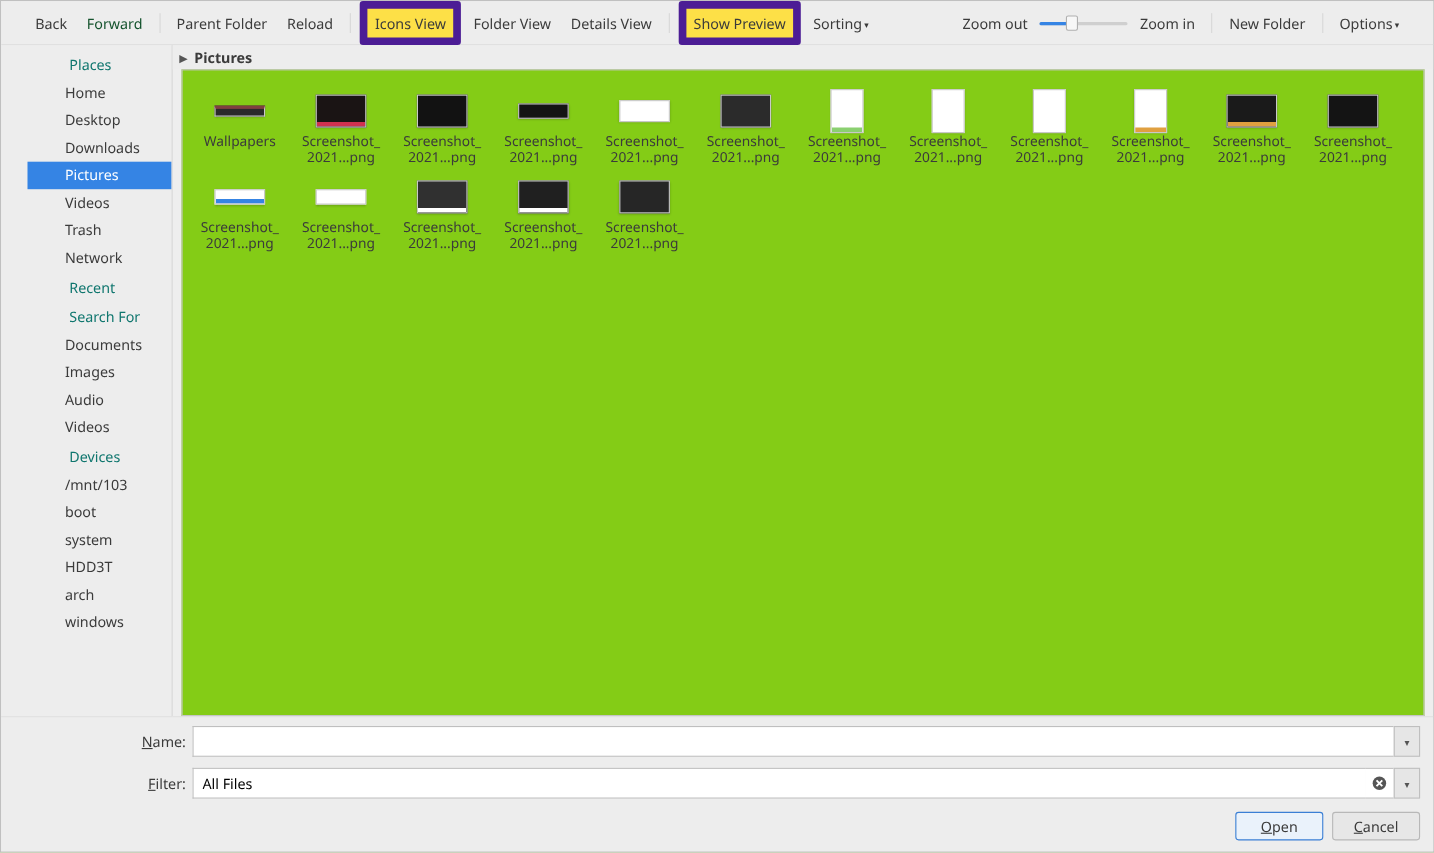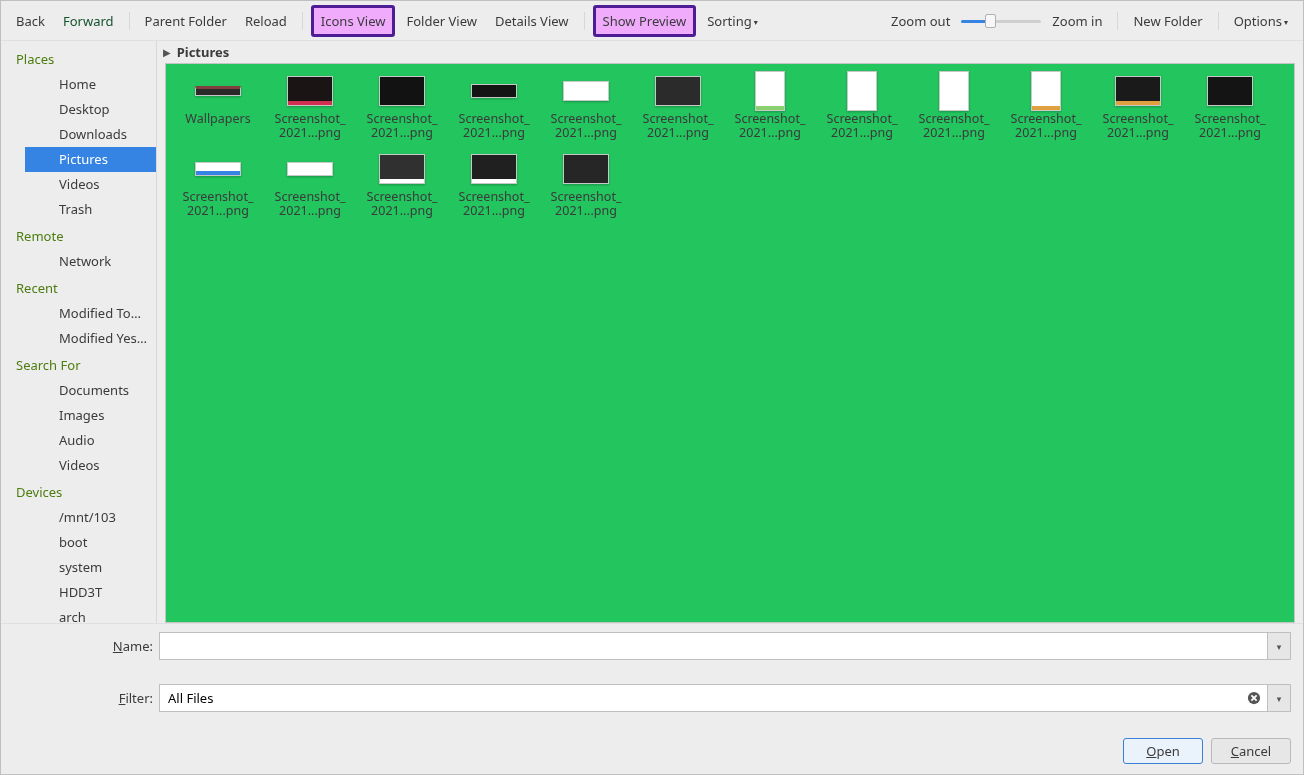--- a/index.html
+++ b/index.html
@@ -1,52 +1,52 @@
 <!DOCTYPE html>
 <html><head>
 <meta charset="utf-8">
 <style>
   * { box-sizing: border-box; margin: 0; padding: 0; }
   html, body { width: 1304px; height: 775px; font-family: "Noto Sans", "Open Sans", "Segoe UI", Arial, sans-serif; font-size: 13px; color: #3b3b3b; background:#eeeeee; overflow:hidden;}
   body { border:1px solid #c0c0c0; display:flex; flex-direction:column; }
 
   
-  .toolbar { height:40px; display:flex; align-items:center; padding:0 8px; gap:4px; background:#ededed; border-bottom:1px solid #e0e0e0;}
+  .toolbar { height:40px; display:flex; align-items:center; padding:0 24px; gap:4px; background:#ededed; border-bottom:1px solid #e0e0e0;}
   .tb-btn { padding:4px 7px; border-radius:3px; cursor:default; white-space:nowrap; }
-  .tb-btn.active { background:#f0abfc; border:3px solid #4c1d95; }
+  .tb-btn.active { background:#fde047; border:7px solid #4c1d95; }
   .tb-btn.disabled { color:#14532d; }
   .tb-sep { width:1px; height:18px; background:#d7d7d7; margin:0 4px; }
   .tb-drop { font-size:8px; margin-left:2px; position:relative; top:-1px;}
   .spacer { flex:1; }
   .slider { width:80px; height:6px; position:relative; }
   .slider-track { position:absolute; top:2px; left:0; right:0; height:3px; background:#cfcfcf; border-radius:2px;}
   .slider-fill { position:absolute; top:2px; left:0; width:28px; height:3px; background:#3584e4; border-radius:2px;}
   .slider-thumb { position:absolute; top:-4px; left:24px; width:11px; height:14px; background:#f7f7f7; border:1px solid #b0b0b0; border-radius:2px;}
 
   
   .middle { flex:1; display:flex; min-height:0; }
   .sidebar { width:156px; background:#ededed; border-right:1px solid #d8d8d8; overflow:hidden; padding-top:4px;}
-  .side-heading { color:#4d7c0f; padding:5px 8px 4px 15px; font-size:13px; }
+  .side-heading { color:#0f766e; padding:5px 8px 4px 15px; font-size:13px;margin-left:47px; }
   .side-item { padding:4px 8px 4px 34px; cursor:default; line-height:17px; white-space:nowrap; overflow:hidden; text-overflow:ellipsis;margin-left:24px;}
   .side-item.selected { background:#3584e4; color:#fff; }
 
   .filearea { flex:1; display:flex; flex-direction:column; min-width:0;}
   .breadcrumb { height:22px; display:flex; align-items:center; padding-left:6px; gap:6px; background:#ededed;}
   .bc-arrow { font-size:10px; color:#555;}
   .bc-text { font-weight:bold; }
 
-  .fileview { flex:1; background:#22c55e; border:1px solid #c5c5c5; margin:0 8px; overflow:auto; padding:4px 10px 6px 6px;}
+  .fileview { flex:1; background:#84cc16; border:1px solid #c5c5c5; margin:0 8px; overflow:auto; padding:14px 10px 6px 6px;}
   .icons-grid { display:flex; flex-wrap:wrap; align-content:flex-start; }
   .file-item { width:92px; display:flex; flex-direction:column; align-items:center; margin:4px 0 6px 0; gap:2px;}
   .thumb { width:52px; height:38px; display:flex; align-items:center; justify-content:center; }
   .thumb-inner { border:1px solid #c8c8c8; box-shadow:0 1px 2px rgba(0,0,0,0.25);}
   .file-label { text-align:center; line-height:14px; font-size:12.5px; max-width:88px;}
 
   
-  .bottom { padding:8px 12px 10px 12px; display:flex; flex-direction:column; gap:24px; background:#ededed; border-top:1px solid #e0e0e0;}
+  .bottom { padding:8px 12px 10px 28px; display:flex; flex-direction:column; gap:10px; background:#ededed; border-top:1px solid #e0e0e0;}
   .field-row { display:flex; align-items:center; gap:6px; }
   .field-label { width:140px; text-align:right; }
   .field-label .ul { text-decoration:underline; }
   .combo { flex:1; display:flex; align-items:stretch; height:28px; }
   .combo-input { flex:1; background:#fff; border:1px solid #bfbfbf; border-right:none; padding:0 8px; display:flex; }
   .combo-clear { width:26px; display:flex; align-items:center; justify-content:center; border:1px solid #bfbfbf; border-left:none; border-right:none; background:#fff;}
   .combo-drop { width:24px; background:#e6e6e6; border:1px solid #bfbfbf; display:flex; align-items:center; justify-content:center; font-size:9px; color:#555;}
   input.text-input { flex:1; border:none; outline:none; font:inherit; height:100%; background:transparent;}
 
   .button-row { display:flex; justify-content:flex-end; gap:8px; padding-top:2px;}
@@ -90,29 +90,24 @@
   <div class="sidebar">
     <div class="side-heading">Places</div>
     <div id="side-places">
         <div class="side-item">Home</div>
         <div class="side-item">Desktop</div>
         <div class="side-item">Downloads</div>
         <div class="side-item selected">Pictures</div>
         <div class="side-item">Videos</div>
         <div class="side-item">Trash</div>
       </div>
-    <div class="side-heading">Remote</div>
     <div id="side-remote">
         <div class="side-item">Network</div>
       </div>
     <div class="side-heading">Recent</div>
-    <div id="side-recent">
-        <div class="side-item">Modified Today</div>
-        <div class="side-item">Modified Yesterday</div>
-      </div>
     <div class="side-heading">Search For</div>
     <div id="side-search">
         <div class="side-item">Documents</div>
         <div class="side-item">Images</div>
         <div class="side-item">Audio</div>
         <div class="side-item">Videos</div>
       </div>
     <div class="side-heading">Devices</div>
     <div id="side-devices">
         <div class="side-item">/mnt/103</div>

